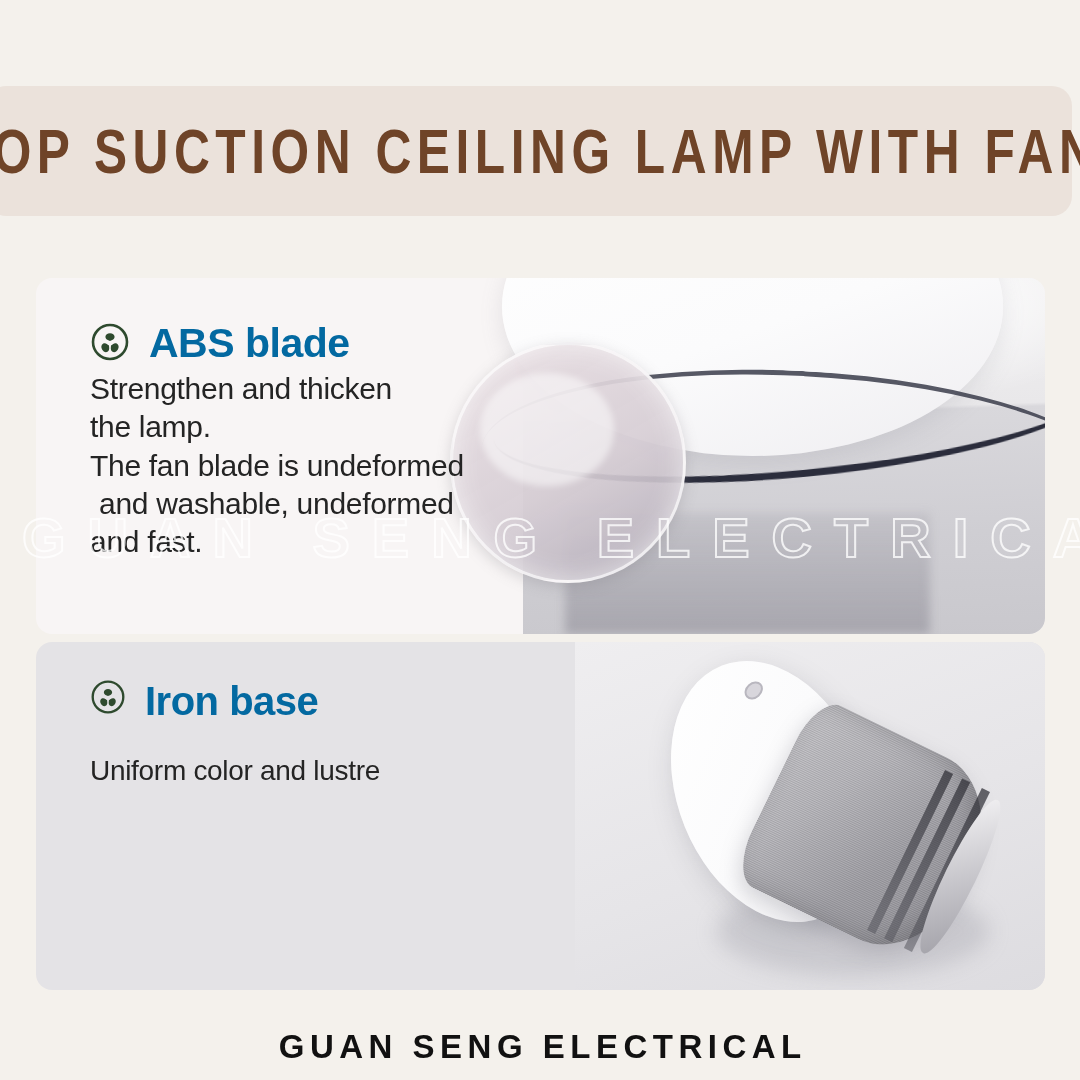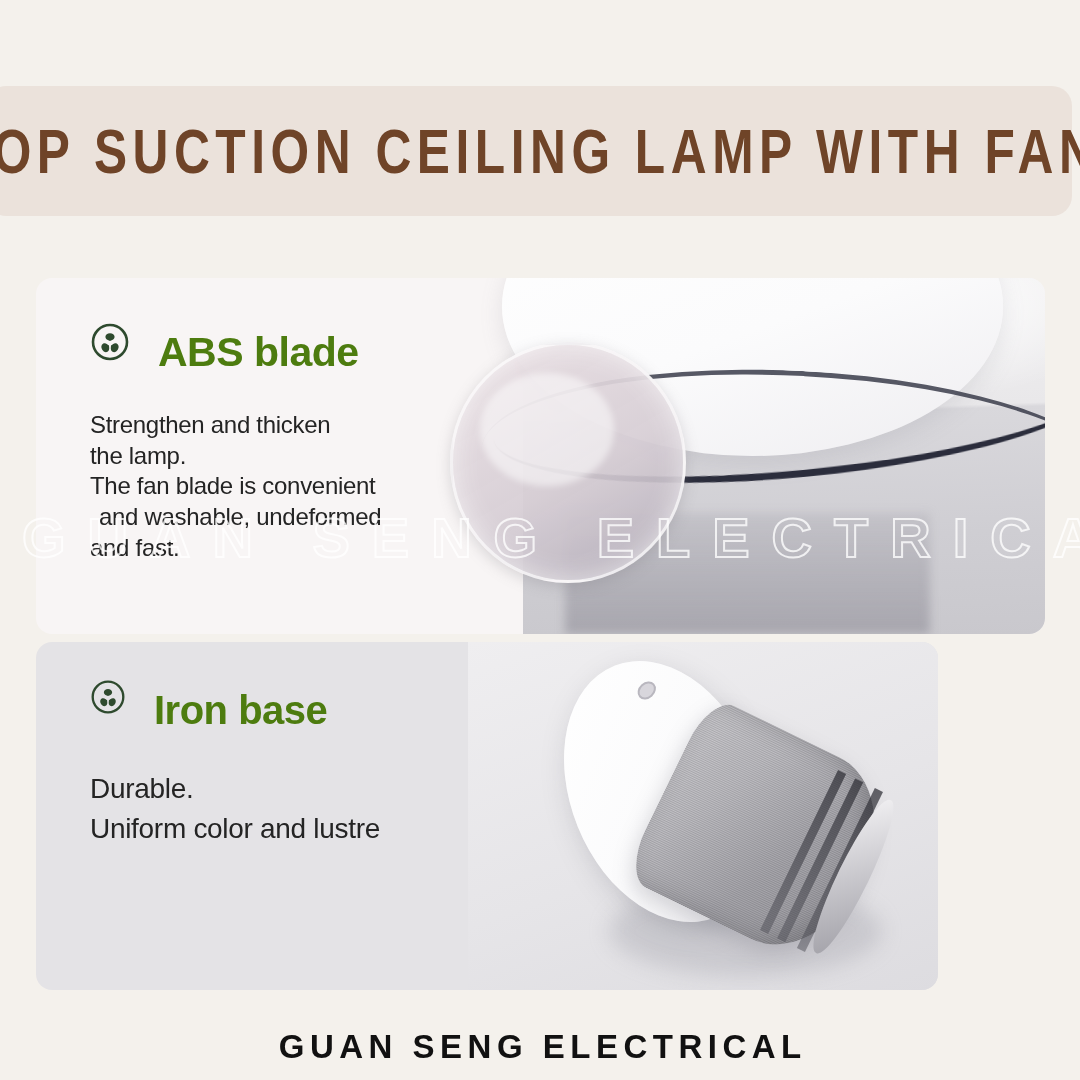--- a/index.html
+++ b/index.html
@@ -50,21 +50,21 @@
   .card-1 {
     left: 36px;
     top: 278px;
     width: 1009px;
     height: 356px;
     background: #F8F5F5;
   }
   .card-2 {
     left: 36px;
     top: 642px;
-    width: 902px;
+    width: 1009px;
     height: 348px;
     background: #E4E3E6;
   }
 
   .card-text {
     position: absolute;
     left: 54px;
     top: 40px;
     width: 470px;
   }
@@ -83,38 +83,37 @@
     width: 40px;
     height: 40px;
     margin-top: 4px;
   }
   .card-2 .fan-icon {
     width: 36px;
     height: 36px;
     margin-top: 3px;
   }
   .heading {
-    color: #4d7c0f;
+    color: #0369a1;
     font-size: 41px;
     font-weight: bold;
     line-height: 1.12;
     letter-spacing: -0.5px;
-    margin: 12px;
+    margin: 3px;
   }
   .card-2 .heading {
     font-size: 40px;
   }
   .heading-line {
     display: block;
   }
 
   .body-text {
-    margin-top: 22px;
     color: #242424;
-    font-size: 24px;
+    font-size: 30px;
     line-height: 1.28;
     letter-spacing: -0.3px;
   }
   .card-2 .body-text {
     margin-top: 24px;
     font-size: 28px;
     line-height: 1.42;
   }
   .body-line {
     display: block;
@@ -334,21 +333,21 @@
         </svg>
       </span>
       <h2 class="heading">
         <span class="heading-line">ABS blade</span>
       </h2>
     </div>
 
     <div class="body-text">
       <span class="body-line">Strengthen and thicken</span>
       <span class="body-line">the lamp.</span>
-      <span class="body-line">The fan blade is convenient</span>
+      <span class="body-line">The fan blade is undeformed</span>
       <span class="body-line indented">and washable, undeformed</span>
       <span class="body-line">and fast.</span>
     </div>
   </div>
 </div>
 
 <div class="card card-2">
 
   <div class="photo-2">
     <div class="holder-shadow"></div>
@@ -373,21 +372,20 @@
           <path d="M27.9 27.5c1.3-2.2.9-4.6-.9-5.7-1.3-.8-2.8-.5-4.1.4l-1.9 1.4-.2 2.4c-.1 1.5.4 3 1.7 3.7 1.8 1.1 4.1.1 5.4-2.2z" fill="#2E4A2E"></path>
           <circle cx="20" cy="21.2" r="1.9" fill="#E4E3E6"></circle>
         </svg>
       </span>
       <h2 class="heading">
         <span class="heading-line">Iron base</span>
       </h2>
     </div>
 
     <div class="body-text">
-      <span class="body-line">Durable.</span>
       <span class="body-line">Uniform color and lustre</span>
     </div>
   </div>
 </div>
 
 <div class="watermark">GUAN SENG ELECTRICAL</div>
 
 <div class="footer">GUAN SENG ELECTRICAL</div>
 
 </body></html>

